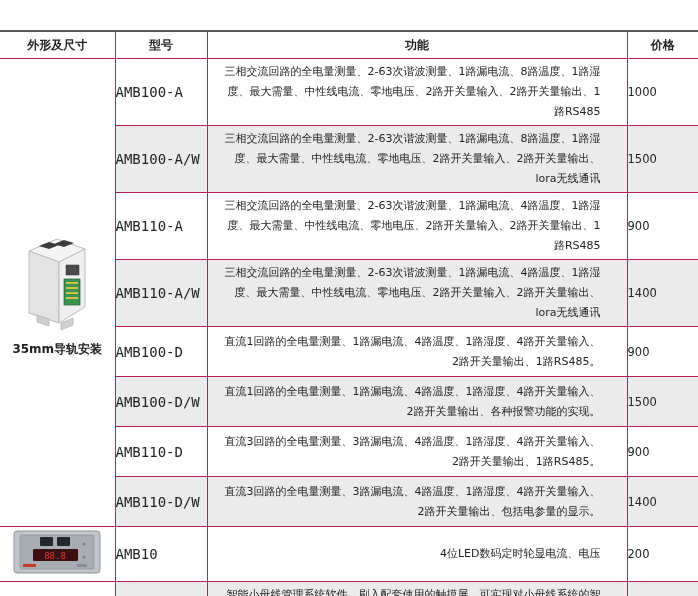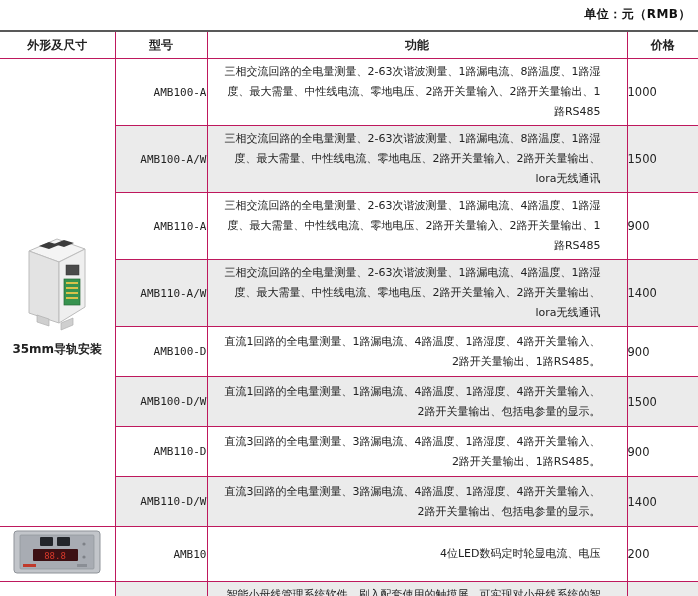--- a/index.html
+++ b/index.html
@@ -29,40 +29,39 @@
   th:first-child { border-left:none; }
   th:last-child  { border-right:none; }
   thead th {
     height:26px; font-size:12px; font-weight:bold; text-align:center;
     background:#fff; color:#222;
   }
   tbody tr.h43 td { height:43px; }
   tbody tr.h48 td { height:48px;margin-top:29px; }
   tr.gray td { background:#ebebeb; }
   td.model {
-    text-align:right; font-size:11px; color:#222;
+    text-align:left; font-size:14px; color:#222;
     font-family:"DejaVu Sans Mono","DejaVu Sans", sans-serif;
   }
   td.func {
     font-size:11px; line-height:20px; text-align:right;
     padding:3px 26px 3px 11px; color:#222;
   }
   td.price {
     text-align:left; font-size:11.5px; color:#222; white-space:pre-line;
   }
   td.app { text-align:center; background:#fff !important; }
   .app-stack { display:flex; flex-direction:column; align-items:center; gap:8px; }
   .app-caption { font-size:12px; font-weight:bold; color:#222; }
 </style>
 </head>
 <body>
 
 <div class="page">
 
-  <div class="unit-label">单位：元（RMB）</div>
 
   <table class="price-table">
     <colgroup>
         <col class="c-app">
         <col class="c-model">
         <col class="c-func">
         <col class="c-price">
       </colgroup>
     <thead>
       <tr>
@@ -114,21 +113,21 @@
         <td class="func">三相交流回路的全电量测量、2-63次谐波测量、1路漏电流、4路温度、1路湿度、最大需量、中性线电流、零地电压、2路开关量输入、2路开关量输出、lora无线通讯</td>
         <td class="price">1400</td>
       </tr>
       <tr class="h43">
         <td class="model">AMB100-D</td>
         <td class="func">直流1回路的全电量测量、1路漏电流、4路温度、1路湿度、4路开关量输入、2路开关量输出、1路RS485。</td>
         <td class="price">900</td>
       </tr>
       <tr class="h43 gray">
         <td class="model">AMB100-D/W</td>
-        <td class="func">直流1回路的全电量测量、1路漏电流、4路温度、1路湿度、4路开关量输入、2路开关量输出、包括电参量的显示。</td>
+        <td class="func">直流1回路的全电量测量、1路漏电流、4路温度、1路湿度、4路开关量输入、2路开关量输出、各种报警功能的实现。</td>
         <td class="price">1500</td>
       </tr>
       <tr class="h43">
         <td class="model">AMB110-D</td>
         <td class="func">直流3回路的全电量测量、3路漏电流、4路温度、1路湿度、4路开关量输入、2路开关量输出、1路RS485。</td>
         <td class="price">900</td>
       </tr>
       <tr class="h43 gray">
         <td class="model">AMB110-D/W</td>
         <td class="func">直流3回路的全电量测量、3路漏电流、4路温度、1路湿度、4路开关量输入、2路开关量输出、包括电参量的显示。</td>

